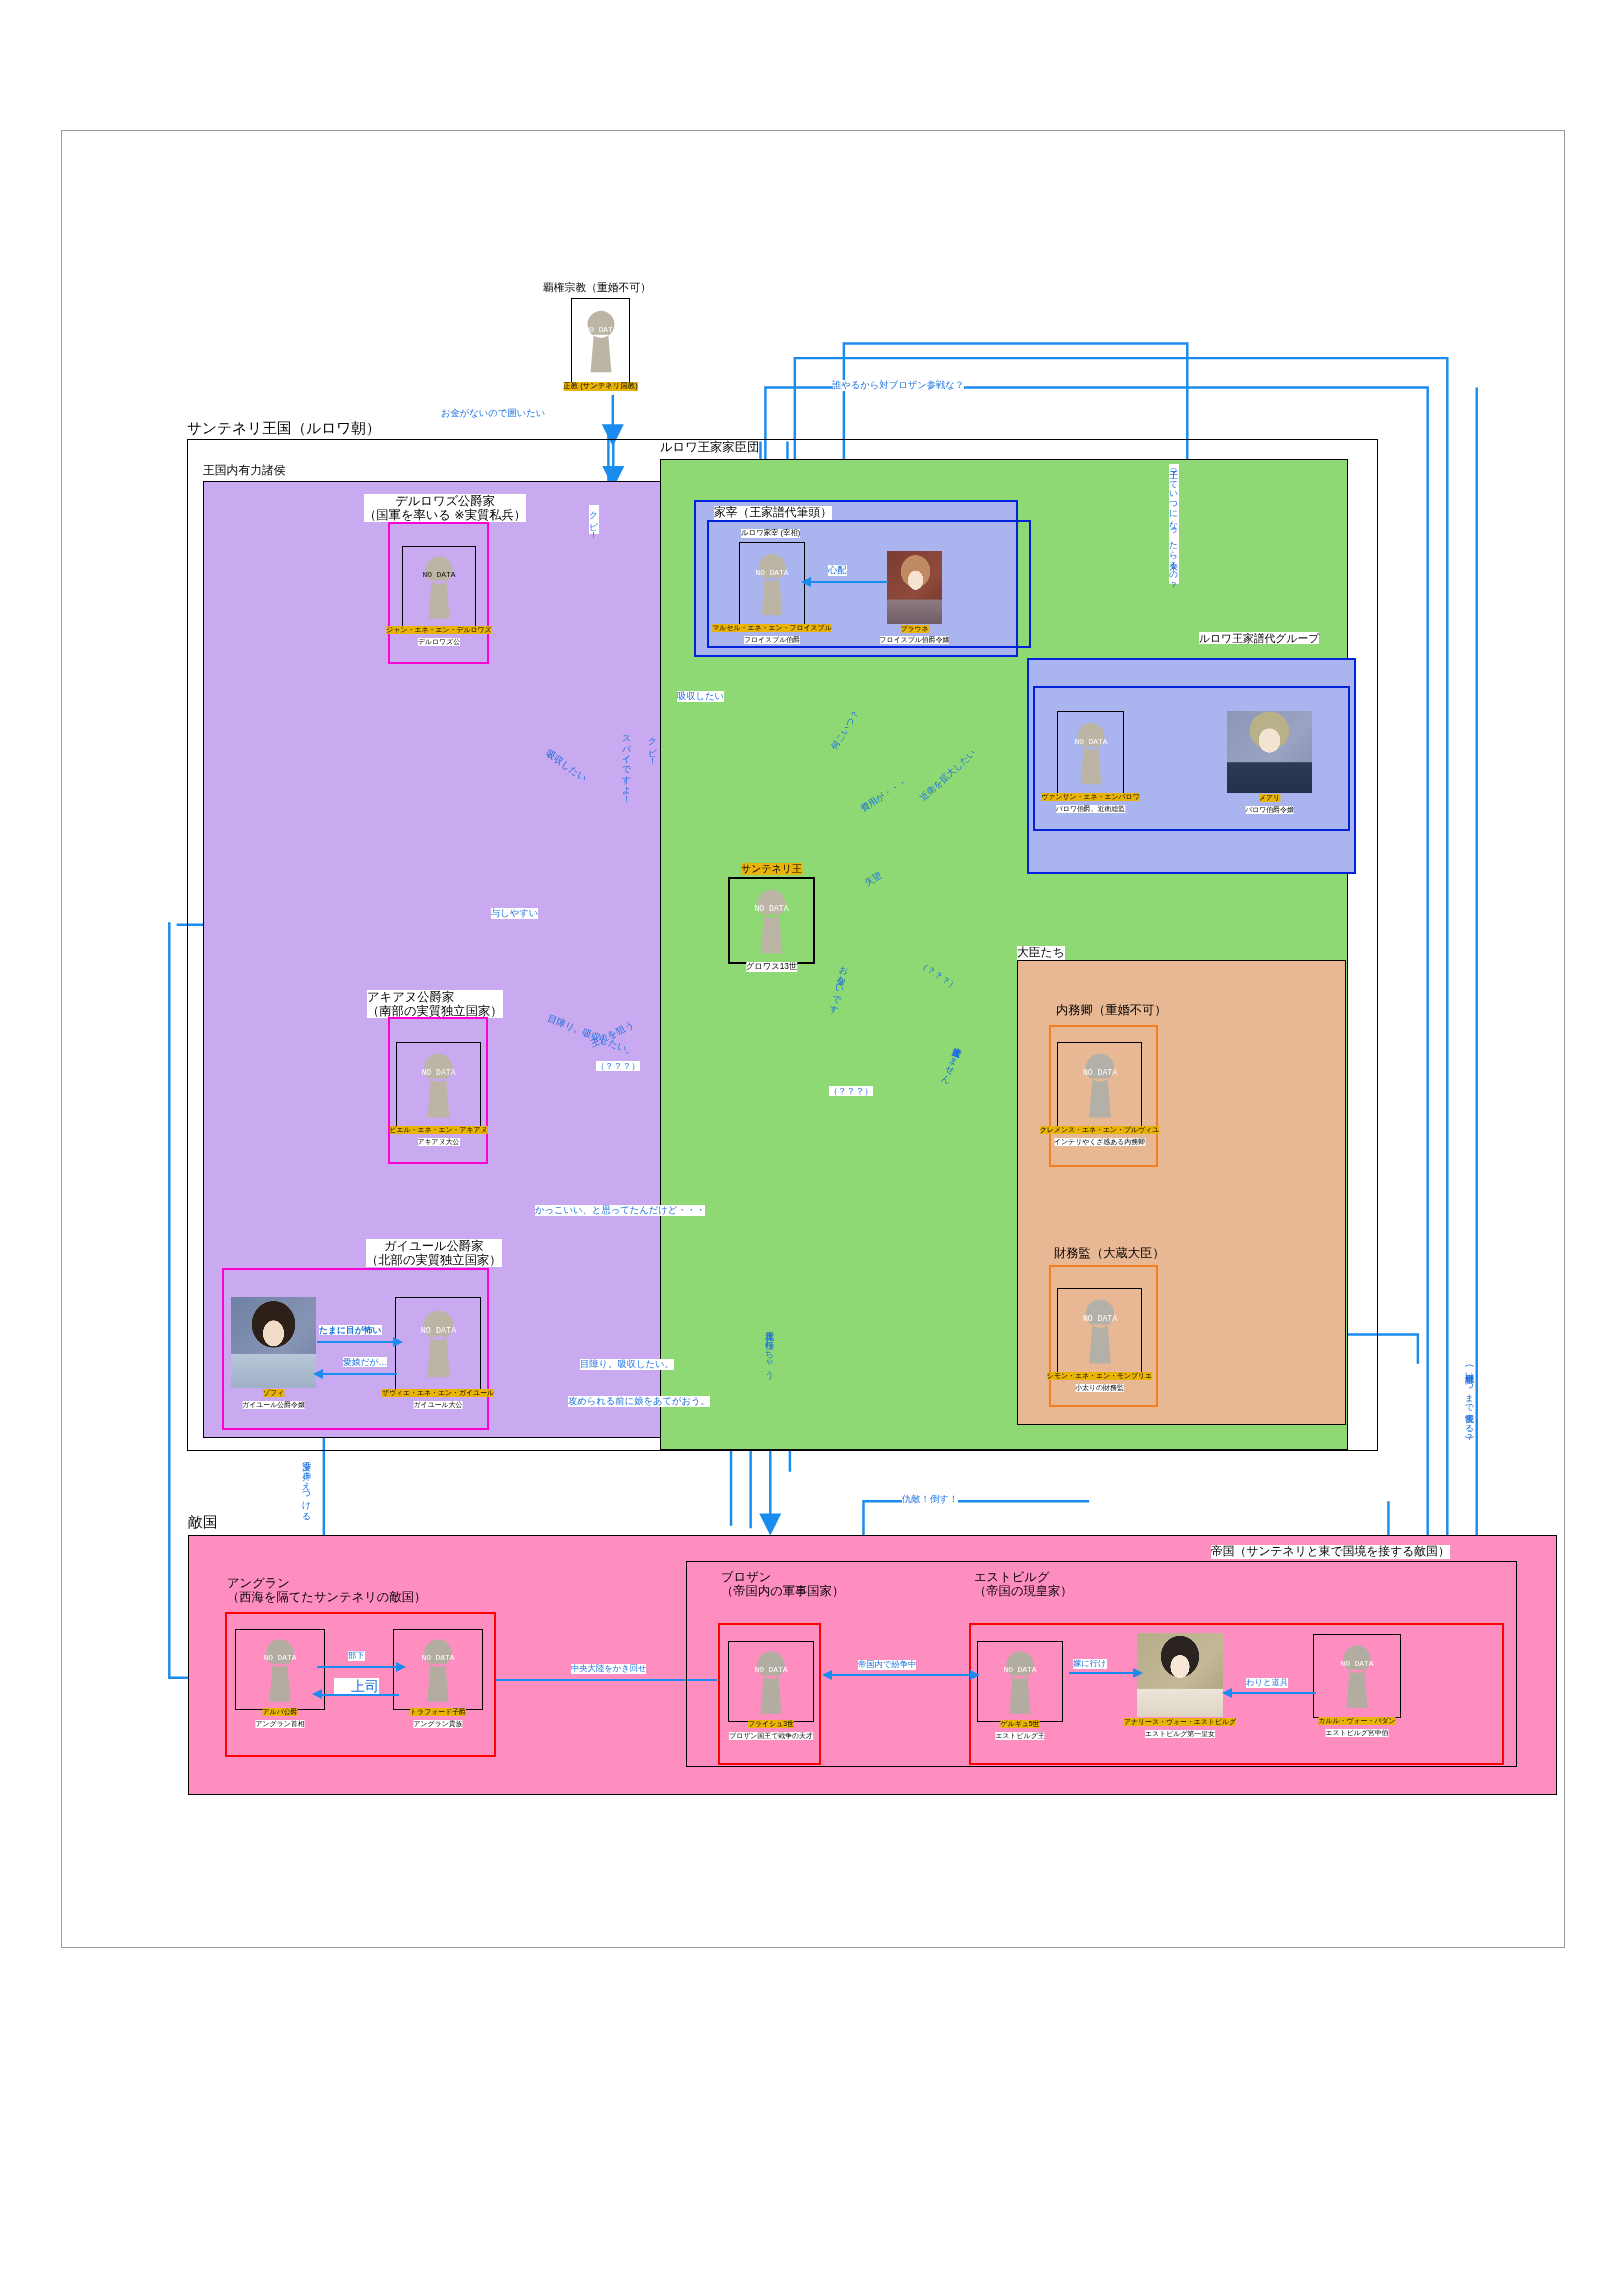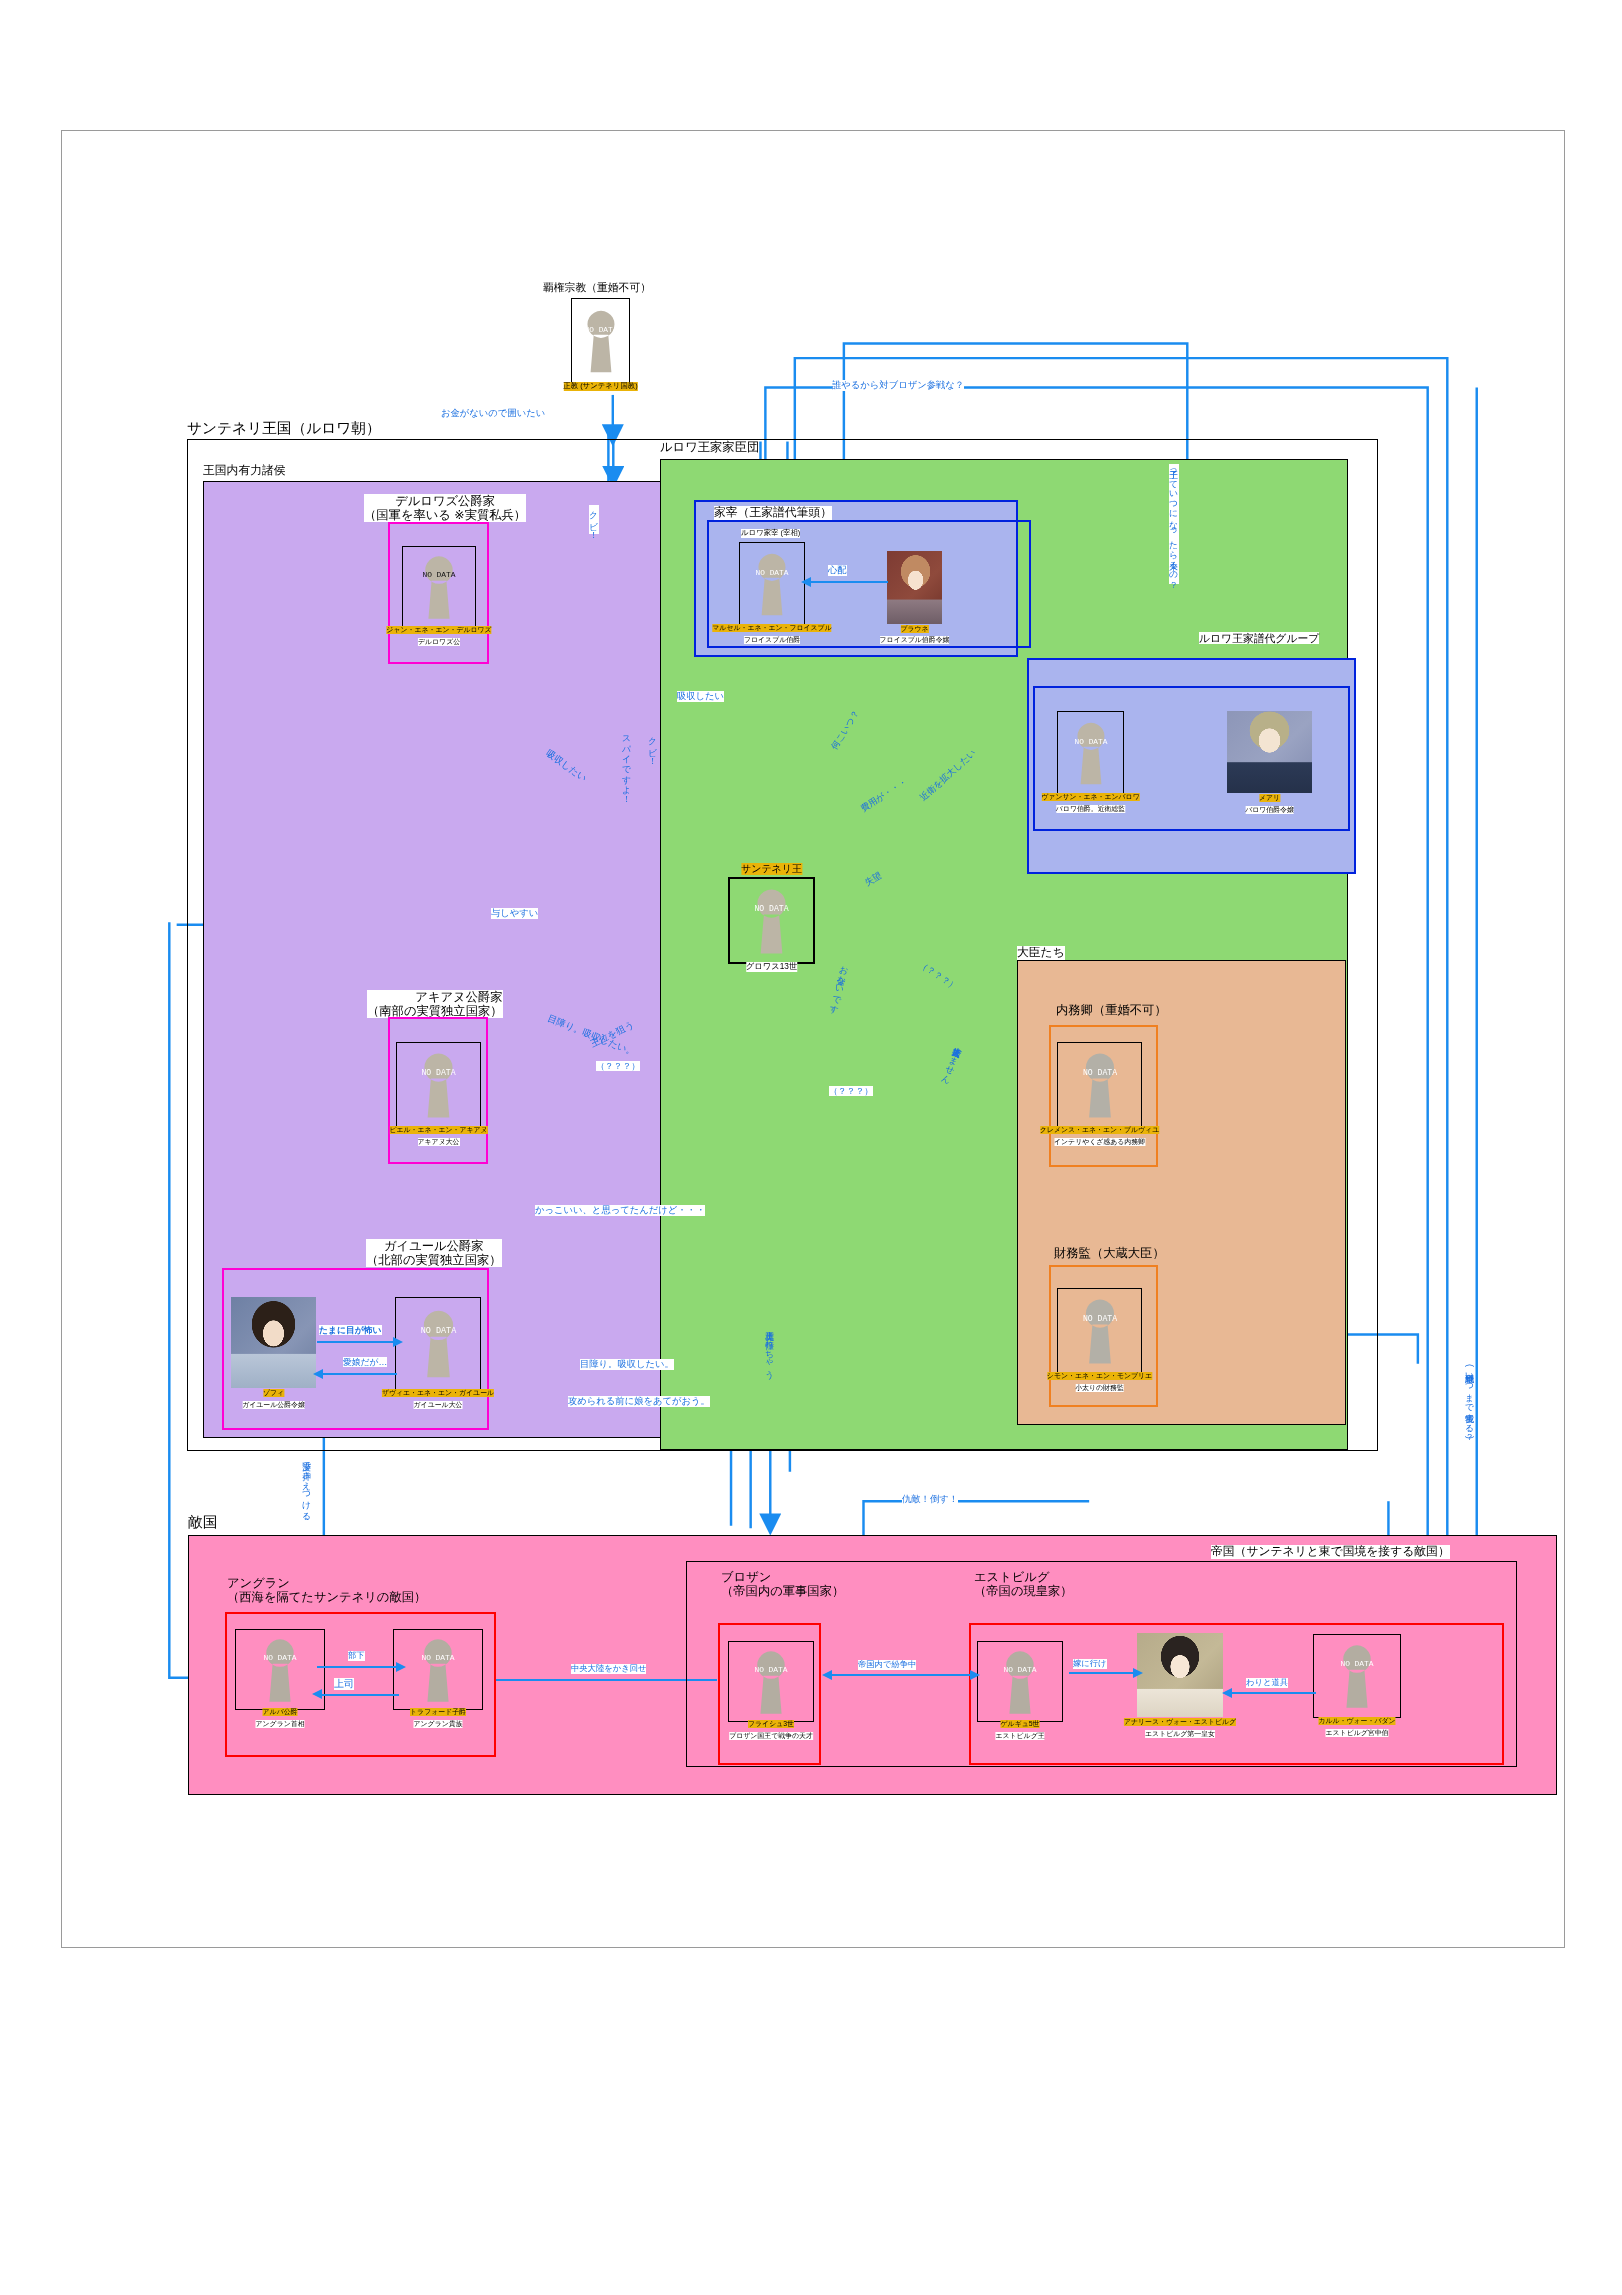--- a/index.html
+++ b/index.html
@@ -159,21 +159,21 @@
     <div class="pbox" style="width:72px;height:79px;">
       <svg class="nodata-svg" viewBox="0 0 100 140" width="58" height="74">
         <path d="M50 12 a26 26 0 1 1 -0.1 0 z M36 58 L30 130 L70 130 L64 58 z" fill="#bcb5a6"></path>
         <text x="50" y="52" font-size="15" fill="#111" text-anchor="middle" font-family="Liberation Mono, monospace">NO DATA</text>
       </svg>
     </div>
     <div class="pname" style="top:80px;font-size:6.9px;">ジャン・エネ・エン・デルロワズ</div>
     <div class="pname2" style="top:92px;font-size:6.9px;">デルロワズ公</div>
   </div>
 
-  <div class="grp-label" style="left:367px;top:990px;font-size:12.3px;text-align:right;">アキアヌ公爵家
+  <div class="grp-label" style="left:367px;top:990px;font-size:12.3px;text-align:left;">アキアヌ公爵家
 （南部の実質独立国家）</div>
   <div class="grp box-magenta" style="left:388px;top:1017px;width:100px;height:147px;"></div>
   <div class="person" style="left:396px;top:1042px;">
     <div class="pbox" style="width:83px;height:83px;">
       <svg class="nodata-svg" viewBox="0 0 100 140" width="59" height="76">
         <path d="M50 12 a26 26 0 1 1 -0.1 0 z M36 58 L30 130 L70 130 L64 58 z" fill="#bcb5a6"></path>
         <text x="50" y="52" font-size="15" fill="#fff" text-anchor="middle" font-family="Liberation Mono, monospace">NO DATA</text>
       </svg>
     </div>
     <div class="pname" style="top:84px;font-size:6.9px;">ピエル・エネ・エン・アキアヌ</div>
@@ -343,21 +343,21 @@
     </div>
     <div class="pname" style="top:79px;font-size:6.9px;">トラフォード子爵</div>
     <div class="pname2" style="top:91px;font-size:6.9px;">アングラン貴族</div>
   </div>
 
   <div class="edge edge-h" style="left:317px;top:1666px;width:81px;"></div>
   <div class="arrow ar-r" style="left:396px;top:1662px;"></div>
   <div class="elab" style="left:348px;top:1651px;font-size:8.3px;">部下</div>
   <div class="edge edge-h" style="left:318px;top:1694px;width:81px;"></div>
   <div class="arrow ar-l" style="left:312px;top:1689px;"></div>
-  <div class="elab" style="left:334px;top:1678px;font-size:10px;">上司</div>
+  <div class="elab" style="left:334px;top:1678px;font-size:14px;padding-left:17px;">上司</div>
 
   <div class="edge edge-h" style="left:496px;top:1679px;width:221px;"></div>
   <div class="elab" style="left:571px;top:1664px;font-size:8.3px;">中央大陸をかき回せ</div>
 
   <div class="grp-label" style="left:1211px;top:1545px;font-size:11.8px;">帝国（サンテネリと東で国境を接する敵国）</div>
   <div class="grp empire-inner" style="left:686px;top:1561px;width:831px;height:206px;"></div>
 
   <div class="grp-label nobg" style="left:721px;top:1570px;font-size:12.3px;">ブロザン
 （帝国内の軍事国家）</div>
   <div class="grp box-red" style="left:718px;top:1623px;width:103px;height:142px;"></div>

